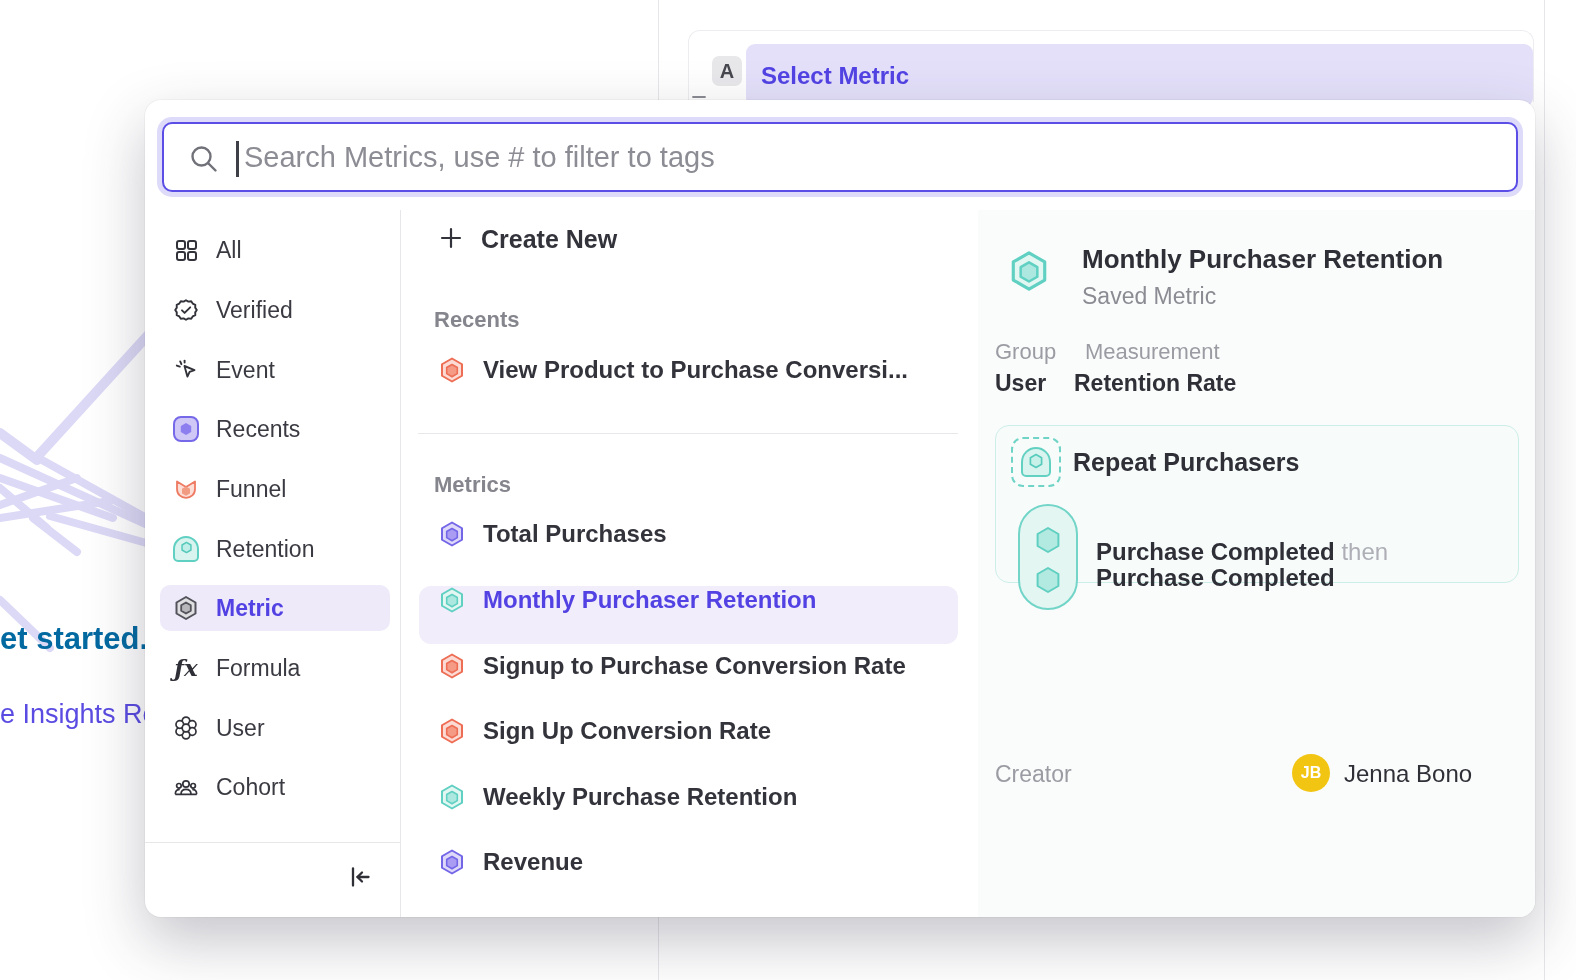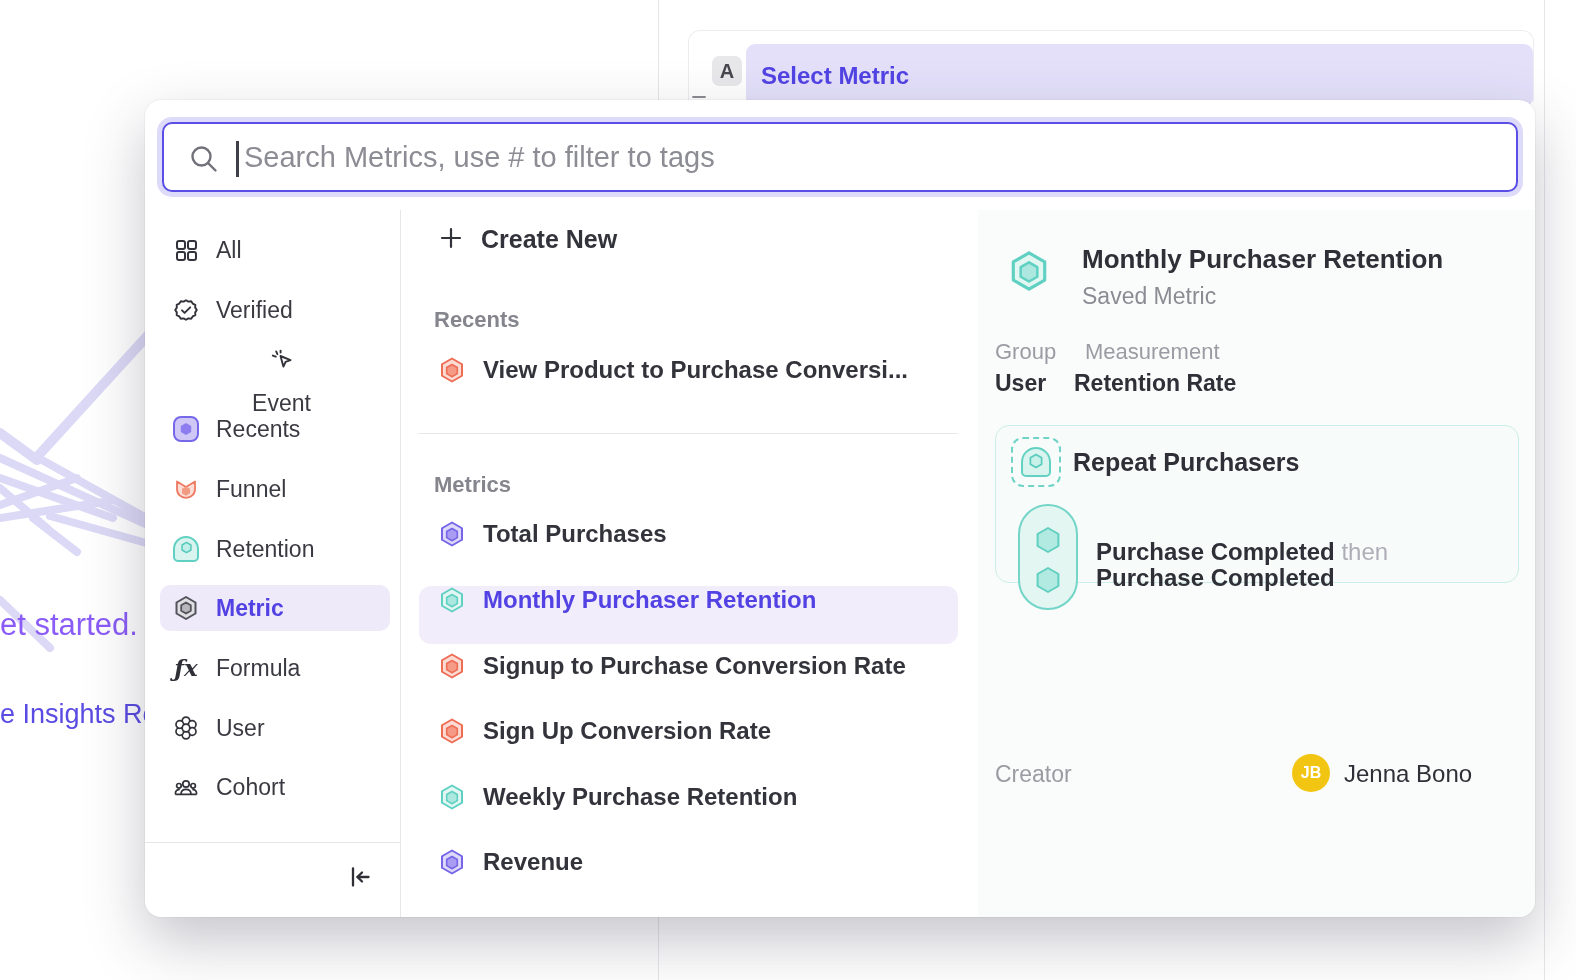--- a/index.html
+++ b/index.html
@@ -6,21 +6,21 @@
   html,body { background:#fff; }
   .page {
     position:relative; width:1576px; height:980px; overflow:hidden;
     font-family:"Liberation Sans","DejaVu Sans",sans-serif;
     color:#32323a; background:#fff;
   }
   .abs { position:absolute; }
 
   
   .bg-vline { position:absolute; top:0; bottom:0; width:1px; background:#e6e6ea; }
-  .bg-heading { position:absolute; left:0; top:607px; font-size:31px; font-weight:400; color:#8b5cf6; white-space:nowrap; }
+  .bg-heading { position:absolute; left:0; top:621px; font-size:31px; font-weight:700; color:#0369a1; white-space:nowrap; }
   .bg-link { position:absolute; left:0; top:699px; font-size:27px; font-weight:500; color:#5a4be2; white-space:nowrap; }
 
   .metric-bar-card {
     position:absolute; left:688px; top:30px; width:846px; height:72px;
     background:#fff; border:1px solid #ededf1; border-bottom:none;
     border-radius:12px 12px 0 0;
   }
   .drag-handle { position:absolute; left:2px; top:62px; }
   .series-badge {
     position:absolute; left:23px; top:25px; width:30px; height:30px;
@@ -206,21 +206,21 @@
     <div class="side-item" style="top:187px;">
       <span class="icon-box">
         <svg width="24" height="24" viewBox="0 0 24 24" fill="none" stroke="#32323a" stroke-width="1.9" stroke-linejoin="round">
           <path d="M12,2.2 L14.4,3.6 L17.2,3.3 L18.7,5.6 L21.3,6.8 L21.2,9.6 L22.8,12 L21.2,14.4 L21.3,17.2 L18.7,18.4 L17.2,20.7 L14.4,20.4 L12,21.8 L9.6,20.4 L6.8,20.7 L5.3,18.4 L2.7,17.2 L2.8,14.4 L1.2,12 L2.8,9.6 L2.7,6.8 L5.3,5.6 L6.8,3.3 L9.6,3.6 Z"></path>
           <path d="M8,12.3 L10.6,14.9 L16.2,9.3" stroke-linecap="round"></path>
         </svg>
       </span>
       <span class="side-label">Verified</span>
     </div>
 
-    <div class="side-item" style="top:247px;flex-direction:column;">
+    <div class="side-item" style="top:247px;">
       <span class="icon-box">
         <svg width="24" height="24" viewBox="0 0 24 24" fill="none" stroke="#32323a" stroke-width="1.9" stroke-linecap="round" stroke-linejoin="round">
           <path d="M10.5,8 L20.5,12.2 L15.6,13.8 L13.4,18.6 Z"></path>
           <line x1="6.2" y1="3.4" x2="7.4" y2="6.2"></line>
           <line x1="2.8" y1="7.6" x2="5.8" y2="8.6"></line>
           <line x1="10.6" y1="2.6" x2="10.6" y2="4.6"></line>
         </svg>
       </span>
       <span class="side-label">Event</span>
     </div>

